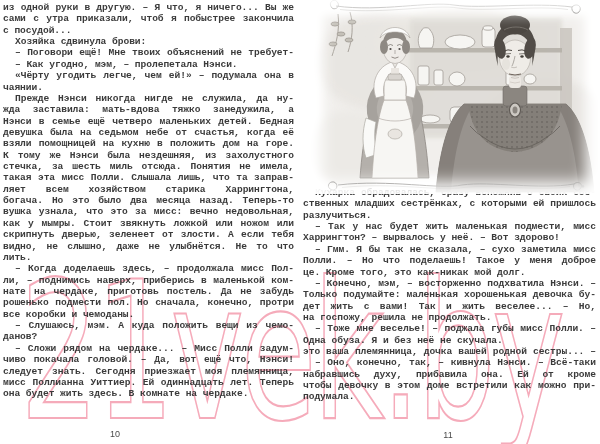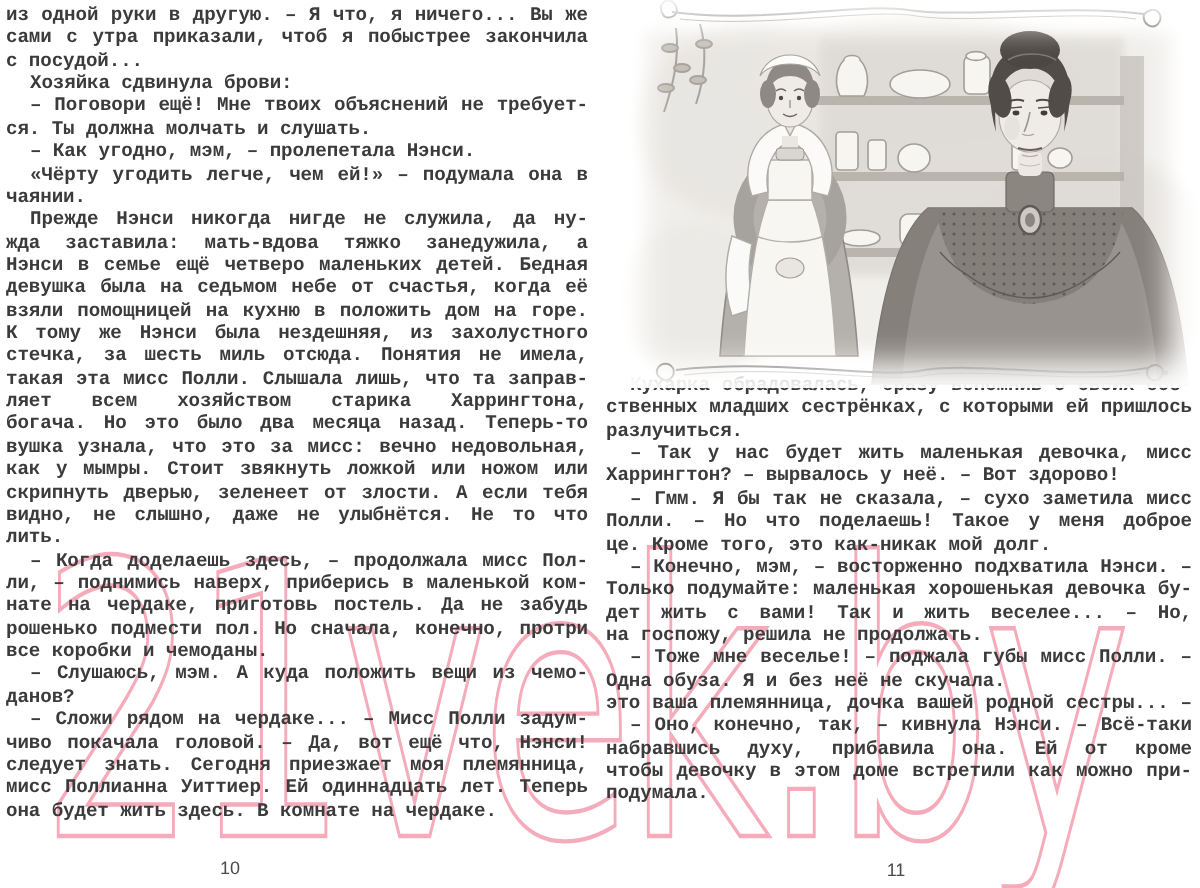--- a/index.html
+++ b/index.html
@@ -35,21 +35,20 @@
 <div class="stage">
 
   <div class="watermark">21vek.by</div>
 
   <div id="leftText" class="textblock">
       <div class="line j">из одной руки в другую. – Я что, я ничего... Вы же</div>
       <div class="line j">сами с утра приказали, чтоб я побыстрее закончила</div>
       <div class="line">с посудой...</div>
       <div class="line ind">Хозяйка сдвинула брови:</div>
       <div class="line j ind">– Поговори ещё! Мне твоих объяснений не требует-</div>
-      <div class="line">ся. Ты должна молчать и слушать.</div>
       <div class="line ind">– Как угодно, мэм, – пролепетала Нэнси.</div>
       <div class="line j ind">«Чёрту угодить легче, чем ей!» – подумала она в от-</div>
       <div class="line">чаянии.</div>
       <div class="line j ind">Прежде Нэнси никогда нигде не служила, да ну-</div>
       <div class="line j">жда заставила: мать-вдова тяжко занедужила, а кроме</div>
       <div class="line j">Нэнси в семье ещё четверо маленьких детей. Бедная</div>
       <div class="line j">девушка была на седьмом небе от счастья, когда её</div>
       <div class="line j">взяли помощницей на кухню в положить дом на горе.</div>
       <div class="line j">К тому же Нэнси была нездешняя, из захолустного ме-</div>
       <div class="line j">стечка, за шесть миль отсюда. Понятия не имела, кто</div>
@@ -72,21 +71,21 @@
       <div class="line j">чиво покачала головой. – Да, вот ещё что, Нэнси! Тебе</div>
       <div class="line j">следует знать. Сегодня приезжает моя племянница,</div>
       <div class="line j">мисс Поллианна Уиттиер. Ей одиннадцать лет. Теперь</div>
       <div class="line">она будет жить здесь. В комнате на чердаке.</div>
     </div>
 
   <div id="rightText" class="textblock">
       <div class="line j ind">Кухарка обрадовалась, сразу вспомнив о своих соб-</div>
       <div class="line j">ственных младших сестрёнках, с которыми ей пришлось</div>
       <div class="line">разлучиться.</div>
-      <div class="line j ind">– Так у нас будет жить маленькая девочка, мисс</div>
+      <div class="line j ind">– Так у нас будет жить маленькая подмести, мисс</div>
       <div class="line">Харрингтон? – вырвалось у неё. – Вот здорово!</div>
       <div class="line j ind">– Гмм. Я бы так не сказала, – сухо заметила мисс</div>
       <div class="line j">Полли. – Но что поделаешь! Такое у меня доброе серд-</div>
       <div class="line">це. Кроме того, это как-никак мой долг.</div>
       <div class="line j ind">– Конечно, мэм, – восторженно подхватила Нэнси. –</div>
       <div class="line j">Только подумайте: маленькая хорошенькая девочка бу-</div>
       <div class="line j">дет жить с вами! Так и жить веселее... – Но, взглянув</div>
       <div class="line">на госпожу, решила не продолжать.</div>
       <div class="line j ind">– Тоже мне веселье! – поджала губы мисс Полли. –</div>
       <div class="line">Одна обуза. Я и без неё не скучала.</div>

